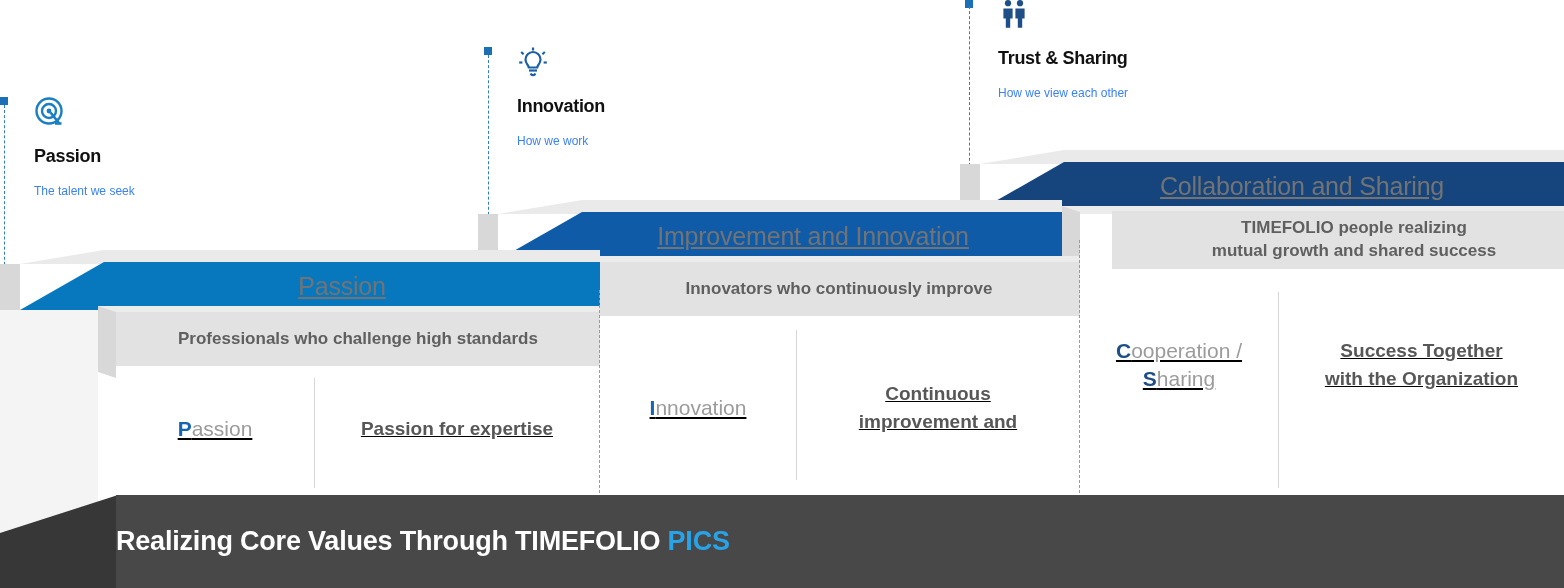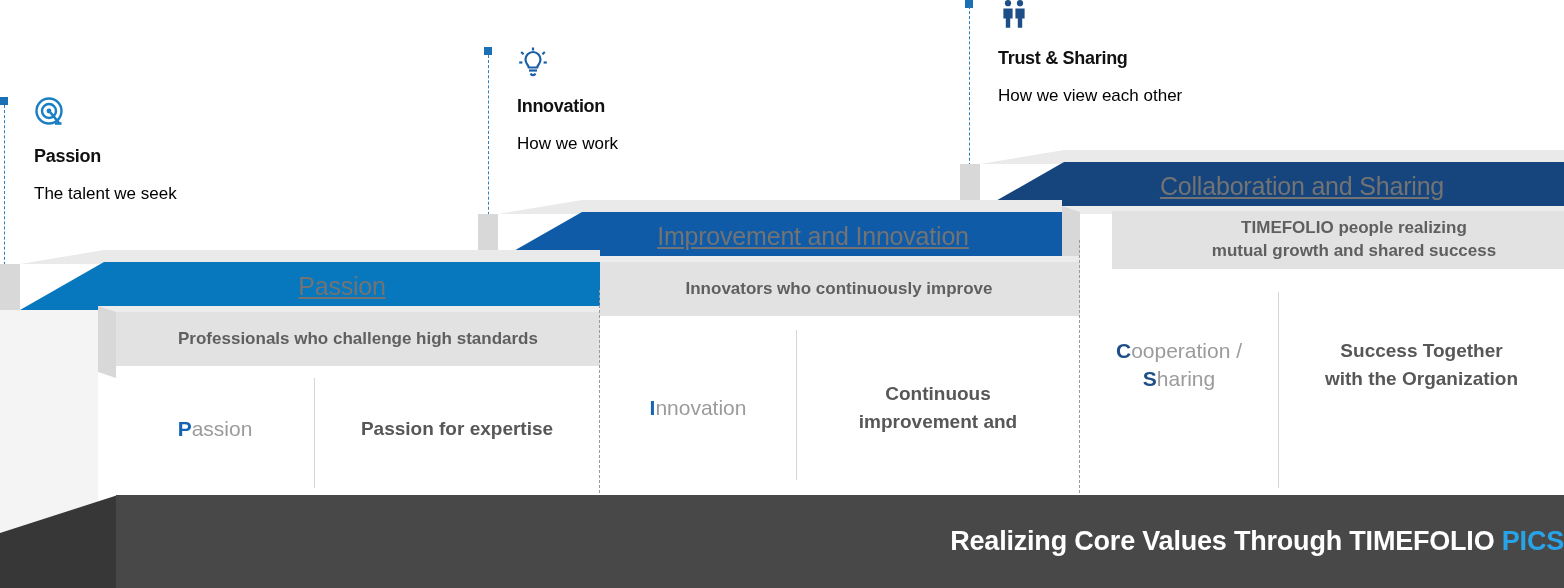--- a/index.html
+++ b/index.html
@@ -17,21 +17,21 @@
   
   .callout { position:absolute; }
   .callout .cico { position:absolute; left:22px; top:0; width:34px; height:34px; }
   .callout .ctitle {
     position:absolute; left:0; top:50px;
     font-size:18px; font-weight:bold; color:#111111;
     letter-spacing:-0.3px; white-space:nowrap;
   }
   .callout .csub {
     position:absolute; left:0; top:88px;
-    font-size:17px; color:#000000; white-space:nowrap;
+    font-size:12px; color:#3b82f6; white-space:nowrap;
   }
   
   .conn { position:absolute; width:1px; border-left:1px dashed #2f7fbf; }
   .conndot { position:absolute; width:8px; height:8px; background:#1a6fb5; }
 
   
   .block { position:absolute; }
   .blk-front {
     position:absolute;
     display:flex; align-items:center; justify-content:center;
@@ -45,34 +45,35 @@
     color:#5f5f5f; font-size:17px; font-weight:bold; text-align:center;
     line-height:1.35;
   }
   .blk-gray-cap { position:absolute; background:#ececec; }
 
   
   .cell {
     position:absolute; background:#ffffff;
     display:flex; align-items:center; justify-content:center;
     text-align:center;
+    text-decoration:underline;
   }
   .cell .kw { font-size:21px; color:#9b9b9b; font-weight:normal; line-height:1.35; }
   .cell .kw b { color:#1565b5; font-weight:bold; }
   .cell .kw b.dk { color:#1d4e87; }
   .cell .desc { font-size:19px; color:#575757; font-weight:bold; line-height:1.5; }
 
   .vdiv { position:absolute; width:1px; background:#d6d6d6; }
   .vdash { position:absolute; width:0; border-left:1px dashed #9a9a9a; }
 
   
   #footer-bar {
     position:absolute;
     background:#484848;
-    display:flex; align-items:center; justify-content:flex-end;
+    display:flex; align-items:center; justify-content:flex-start;
   }
   #footer-bar .ftxt {
     font-size:27px; font-weight:bold; color:#ffffff; letter-spacing:-0.2px;
   }
   #footer-bar .ftxt .hl { color:#29a3e8; }
 </style>
 </head>
 <body>
 
 <div id="stage">

